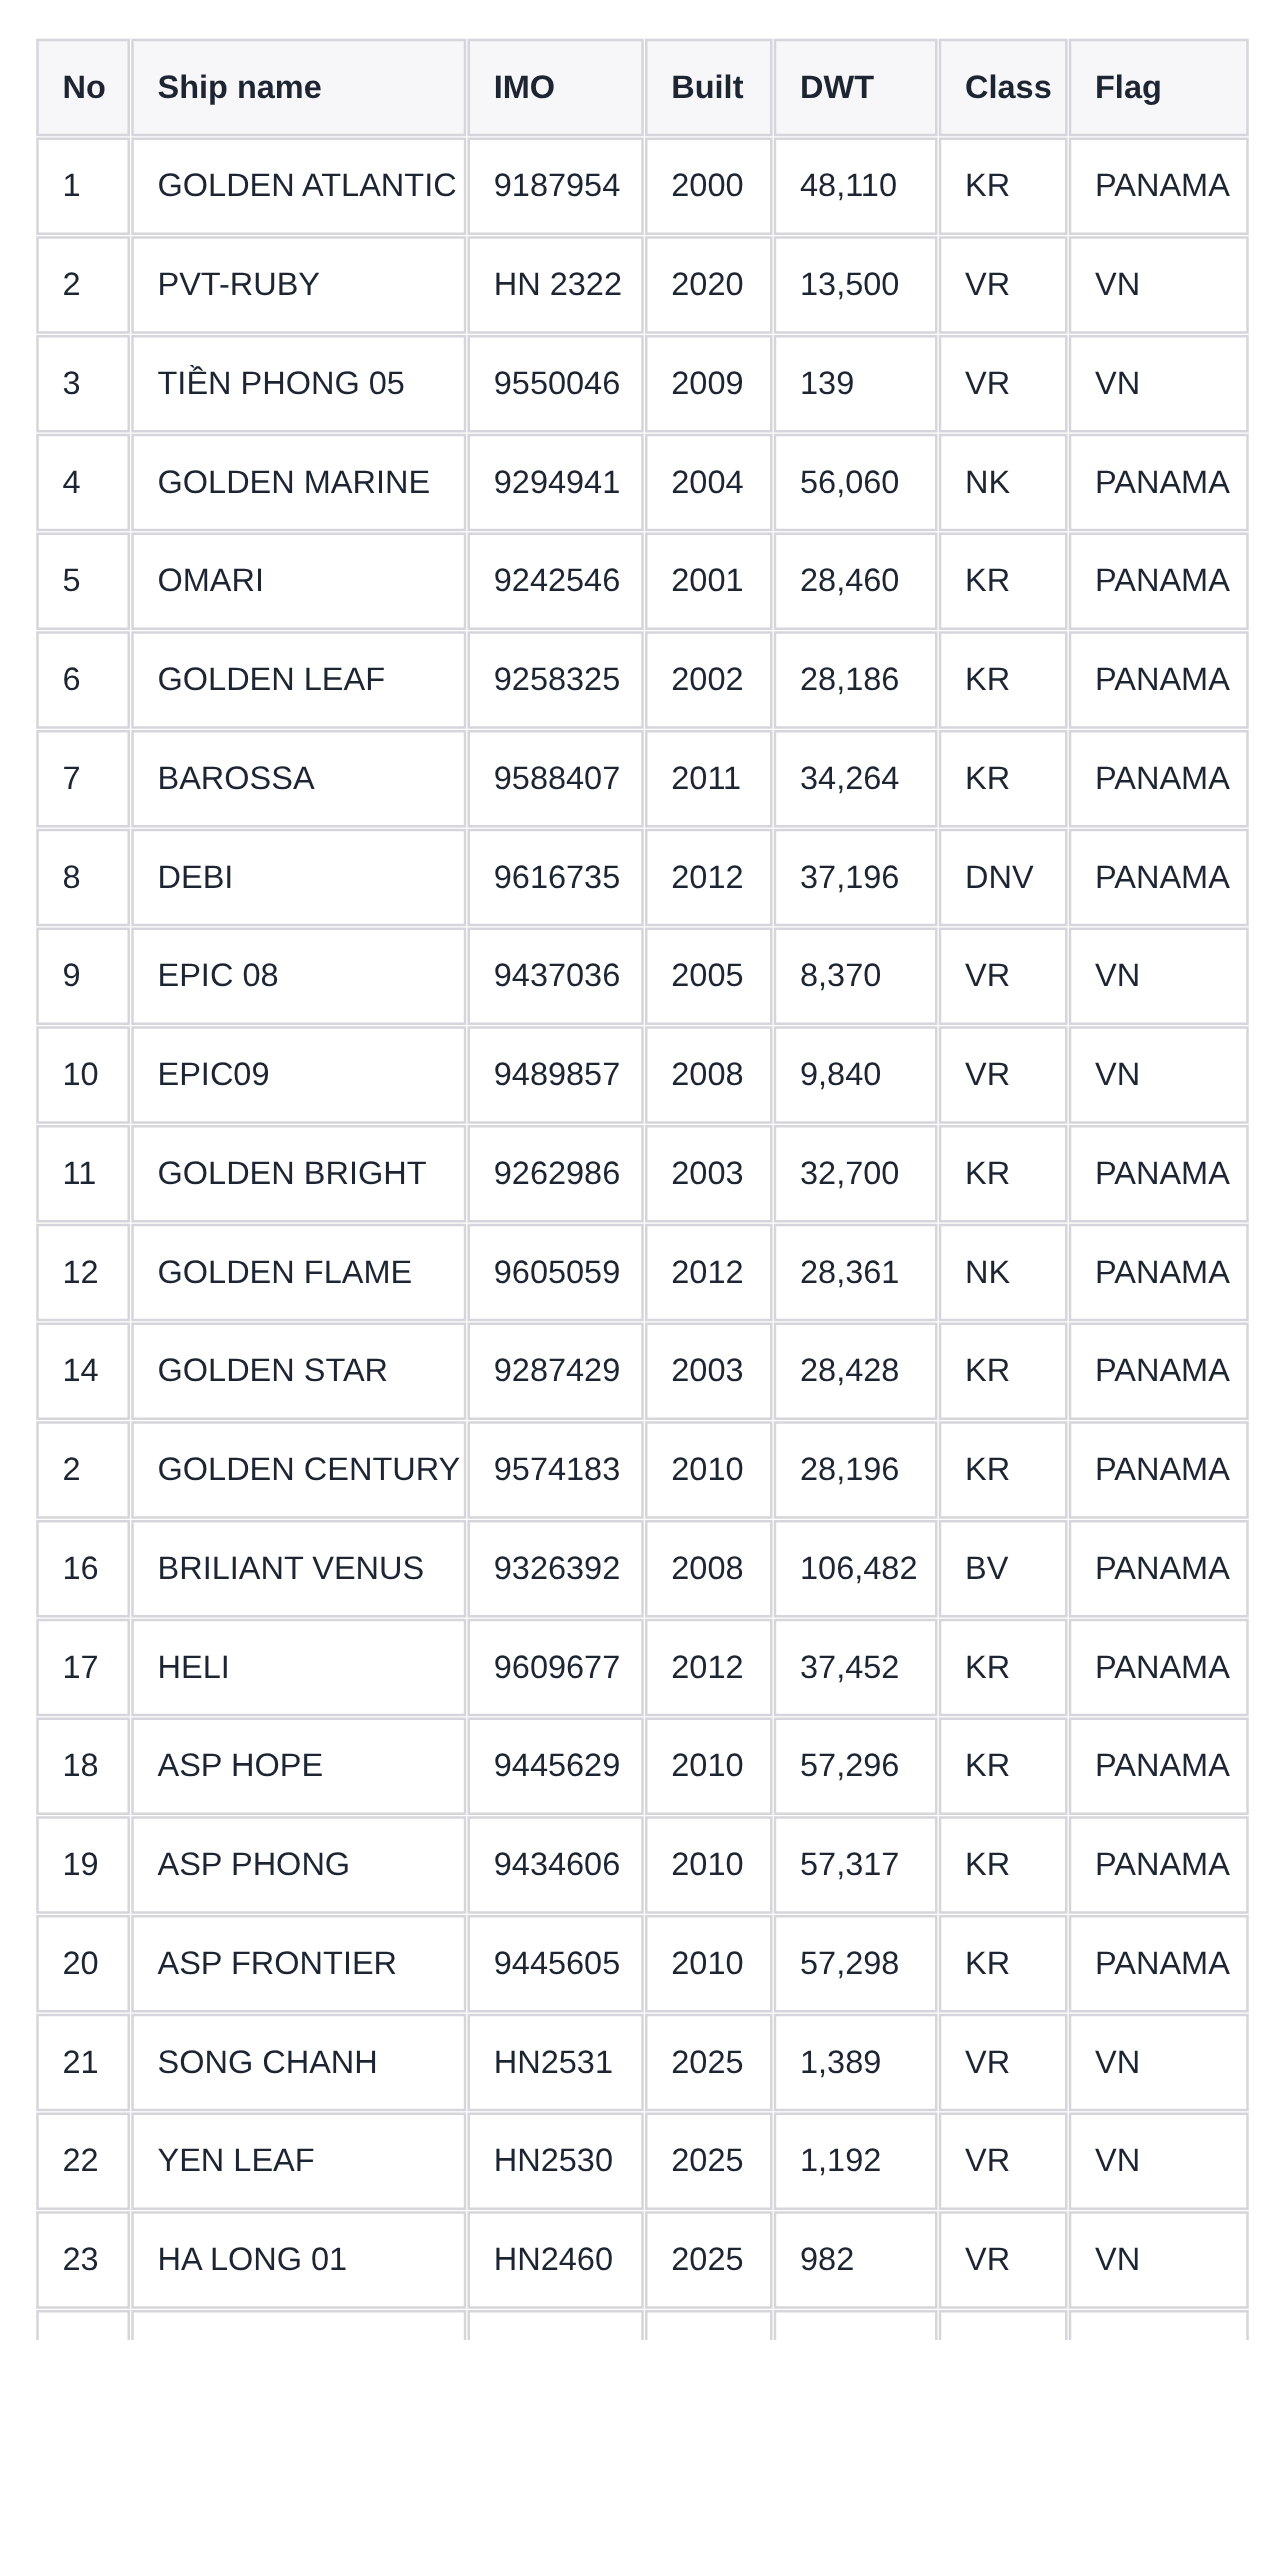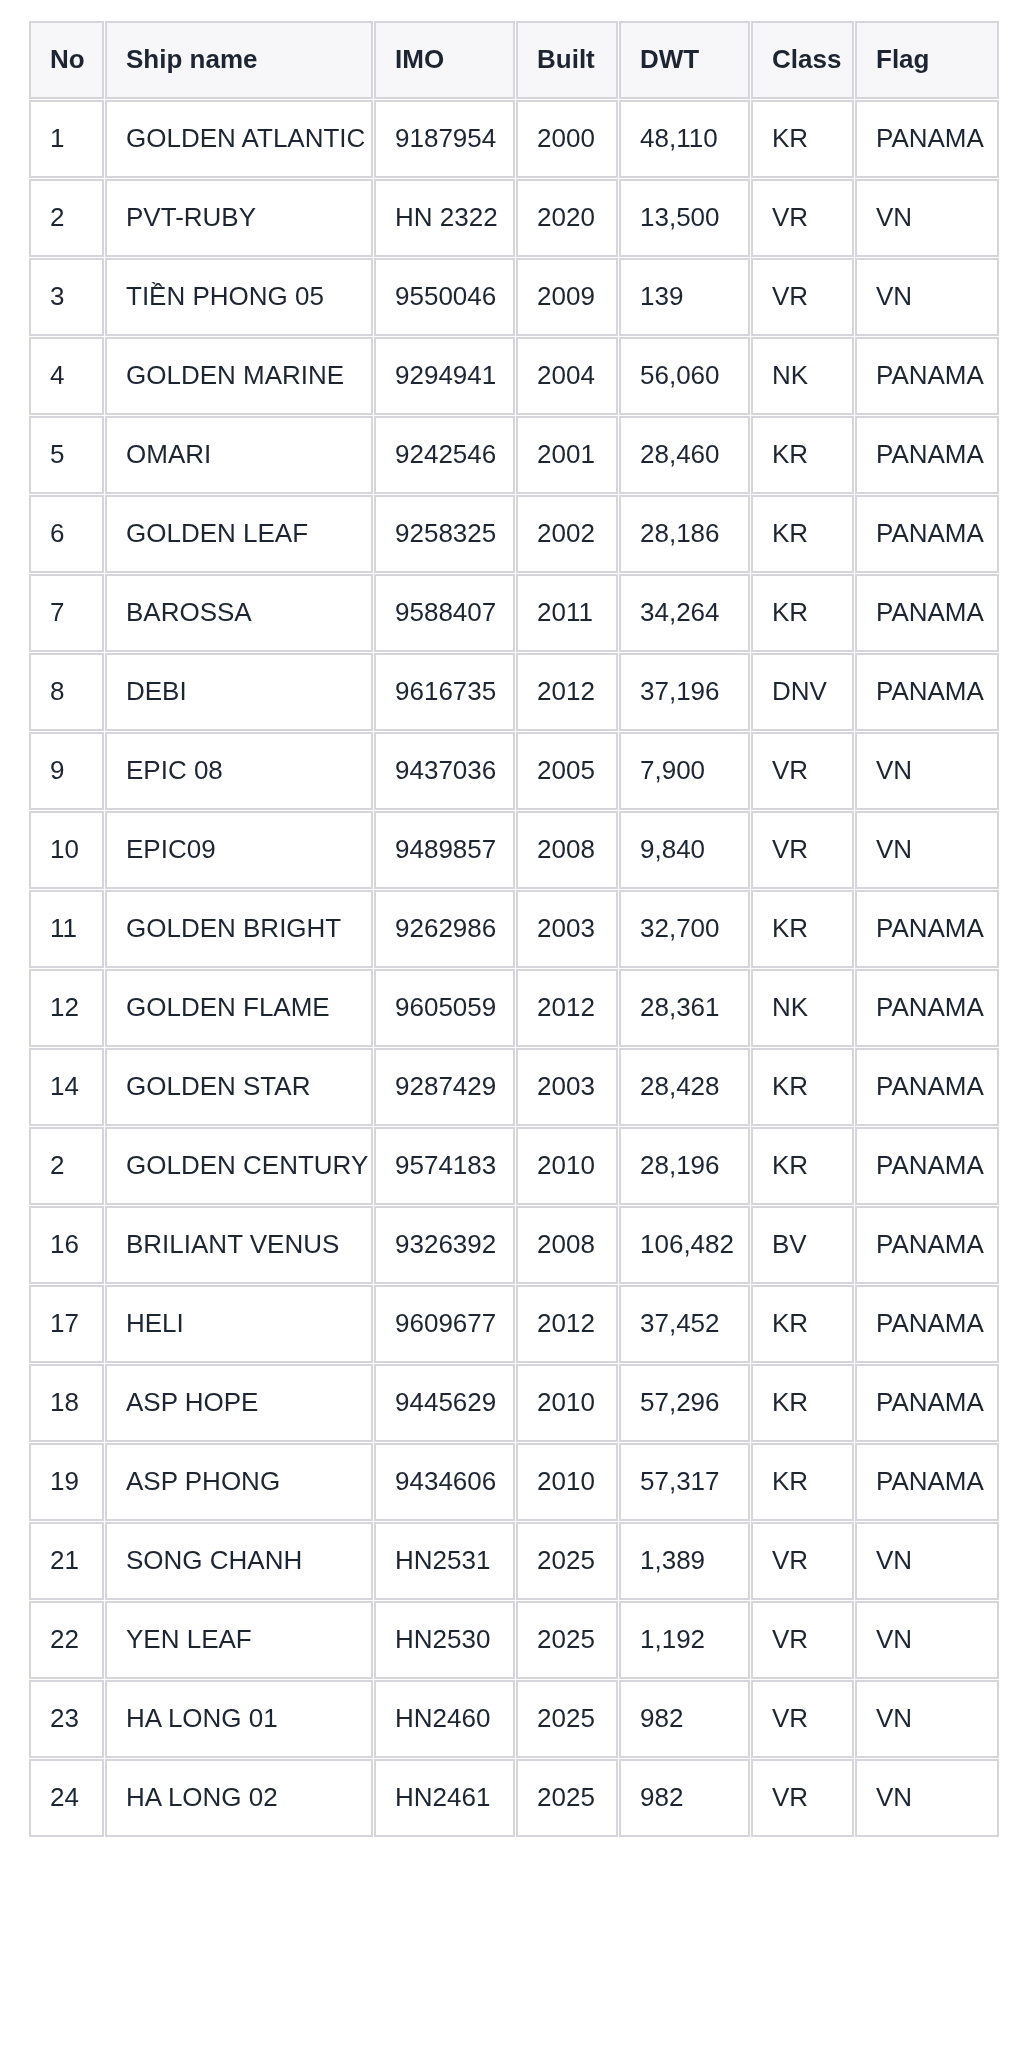--- a/index.html
+++ b/index.html
@@ -6,21 +6,21 @@
     margin: 0;
     padding: 0;
     background: #ffffff;
     font-family: "Liberation Sans", "DejaVu Sans", sans-serif;
     color: var(--text-color, #1d2533);
   }
   .page {
     width: 1021px;
     height: 1872px;
     box-sizing: border-box;
-    padding: 20px 0 0 28px;
+    padding: 30px 0 0 28px;
     background: #ffffff;
   }
   table.ship-table {
     border-collapse: separate;
     border-spacing: 1px;
     table-layout: fixed;
     width: 964px;
   }
   table.ship-table th,
   table.ship-table td {
@@ -140,21 +140,21 @@
           <td>2012</td>
           <td>37,196</td>
           <td>DNV</td>
           <td>PANAMA</td>
         </tr>
         <tr>
           <td>9</td>
           <td>EPIC 08</td>
           <td>9437036</td>
           <td>2005</td>
-          <td>7,900</td>
+          <td>8,370</td>
           <td>VR</td>
           <td>VN</td>
         </tr>
         <tr>
           <td>10</td>
           <td>EPIC09</td>
           <td>9489857</td>
           <td>2008</td>
           <td>9,840</td>
           <td>VR</td>
@@ -226,20 +226,29 @@
         <tr>
           <td>19</td>
           <td>ASP PHONG</td>
           <td>9434606</td>
           <td>2010</td>
           <td>57,317</td>
           <td>KR</td>
           <td>PANAMA</td>
         </tr>
         <tr>
+          <td>20</td>
+          <td>ASP FRONTIER</td>
+          <td>9445605</td>
+          <td>2010</td>
+          <td>57,298</td>
+          <td>KR</td>
+          <td>PANAMA</td>
+        </tr>
+        <tr>
           <td>21</td>
           <td>SONG CHANH</td>
           <td>HN2531</td>
           <td>2025</td>
           <td>1,389</td>
           <td>VR</td>
           <td>VN</td>
         </tr>
         <tr>
           <td>22</td>

